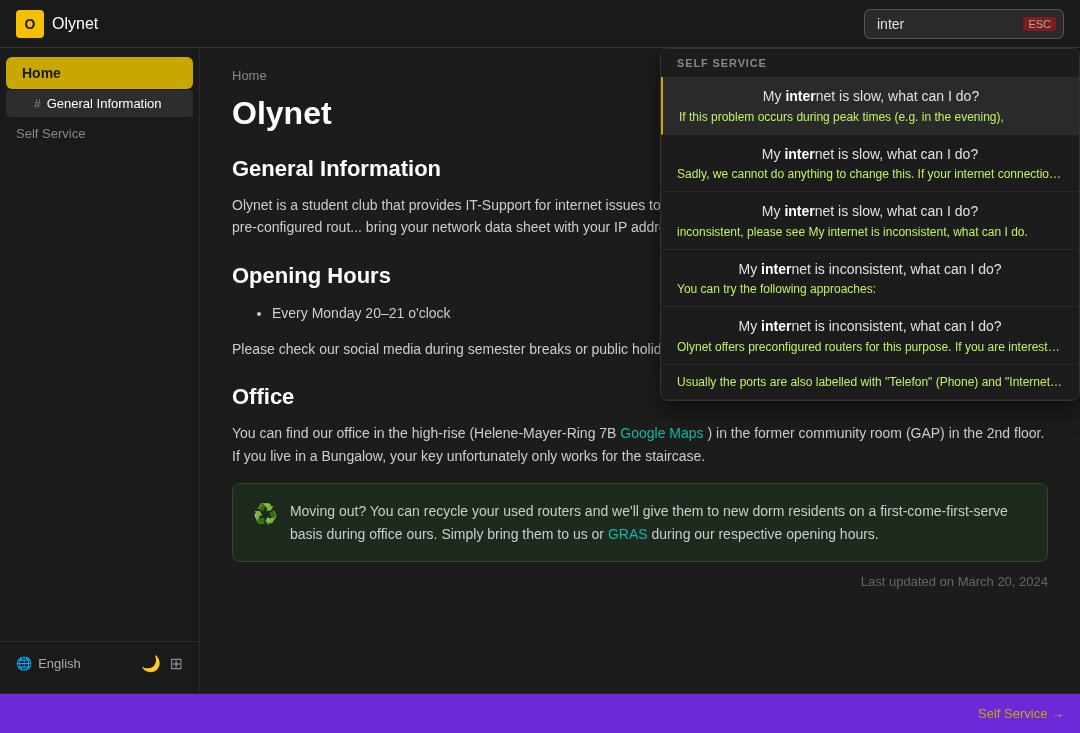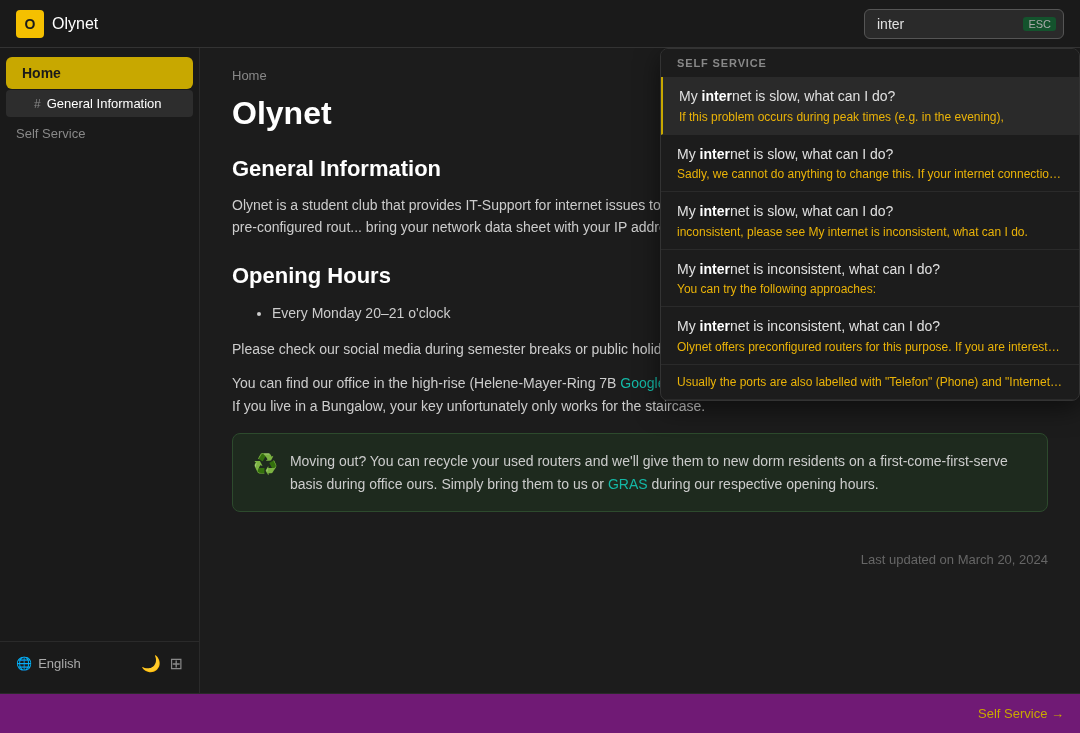--- a/index.html
+++ b/index.html
@@ -58,21 +58,21 @@
       padding: 6px 40px 6px 12px;
       font-size: 14px;
       width: 200px;
       outline: none;
     }
     .search-esc {
       position: absolute;
       right: 8px;
       top: 50%;
       transform: translateY(-50%);
-      background: #14532d;
+      background: #7f1d1d;
       border-radius: 3px;
       padding: 1px 5px;
       font-size: 11px;
       color: #aaa;
     }
 
     
     .body {
       display: flex;
       flex: 1;
@@ -217,21 +217,21 @@
       margin-top: 2px;
     }
     .info-box-text {
       color: #ccc;
       line-height: 1.6;
     }
     .updated-text {
       text-align: right;
       color: #666;
       font-size: 13px;
-      margin-top: 40px;
+      margin-top: 12px;
     }
 
     
     .dropdown-overlay {
       position: absolute;
       top: 0;
       right: 0;
       width: 420px;
       background: #1c1c1c;
       border: 1px solid #333;
@@ -256,37 +256,38 @@
     }
     .dropdown-item.selected {
       background: #2a2a2a;
       border-left: 2px solid #c8a800;
     }
     .dropdown-item-title {
       font-size: 14px;
       color: #e0e0e0;
       line-height: 1.4;
       margin-bottom: 3px;
+      text-align: center;
     }
     .dropdown-item-title .highlight {
       font-weight: bold;
       color: #fff;
     }
     .dropdown-item-snippet {
       font-size: 12px;
-      color: #eab308;
+      color: #bef264;
       white-space: nowrap;
       overflow: hidden;
       text-overflow: ellipsis;
     }
 
     
     .bottom-bar {
       height: 40px;
-      background: #701a75;
+      background: #6d28d9;
       border-top: 1px solid #2a2a2a;
       display: flex;
       align-items: center;
       justify-content: flex-end;
       padding: 0 16px;
       flex-shrink: 0;
     }
     .bottom-bar-link {
       color: #c8a800;
       font-size: 13px;
@@ -343,20 +344,21 @@
       "Olympisches Dorf" in Munich. You can also purchase pre-configured rout...
       bring your network data sheet with your IP addresses with you.
     </p>
 
     <h2 class="section-title">Opening Hours</h2>
     <ul class="content-list">
       <li>Every Monday 20–21 o'clock</li>
     </ul>
     <p class="content-text" style="margin-top:12px;">Please check our social media during semester breaks or public holidays. If we are closed, we will let you know there.</p>
 
+    <h2 class="section-title">Office</h2>
     <p class="content-text">
       You can find our office in the high-rise (Helene-Mayer-Ring 7B
       <a class="link" href="#">Google Maps</a>
       ) in the former community room (GAP) in the 2nd floor. If you live in a Bungalow, your key unfortunately only works for the staircase.
     </p>
 
     <div class="info-box">
       <span class="info-box-icon">♻️</span>
       <span class="info-box-text">
         Moving out? You can recycle your used routers and we'll give them to new dorm residents on a first-come-first-serve basis during office ours. Simply bring them to us or

